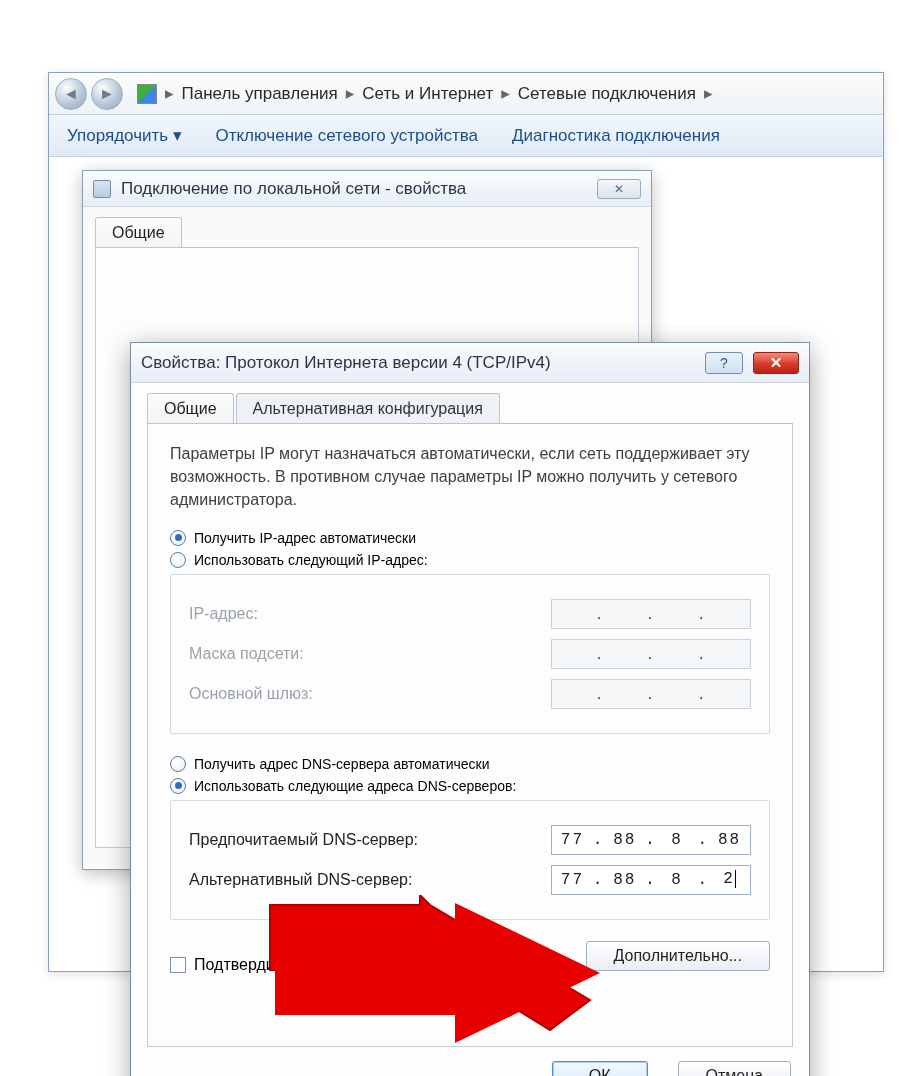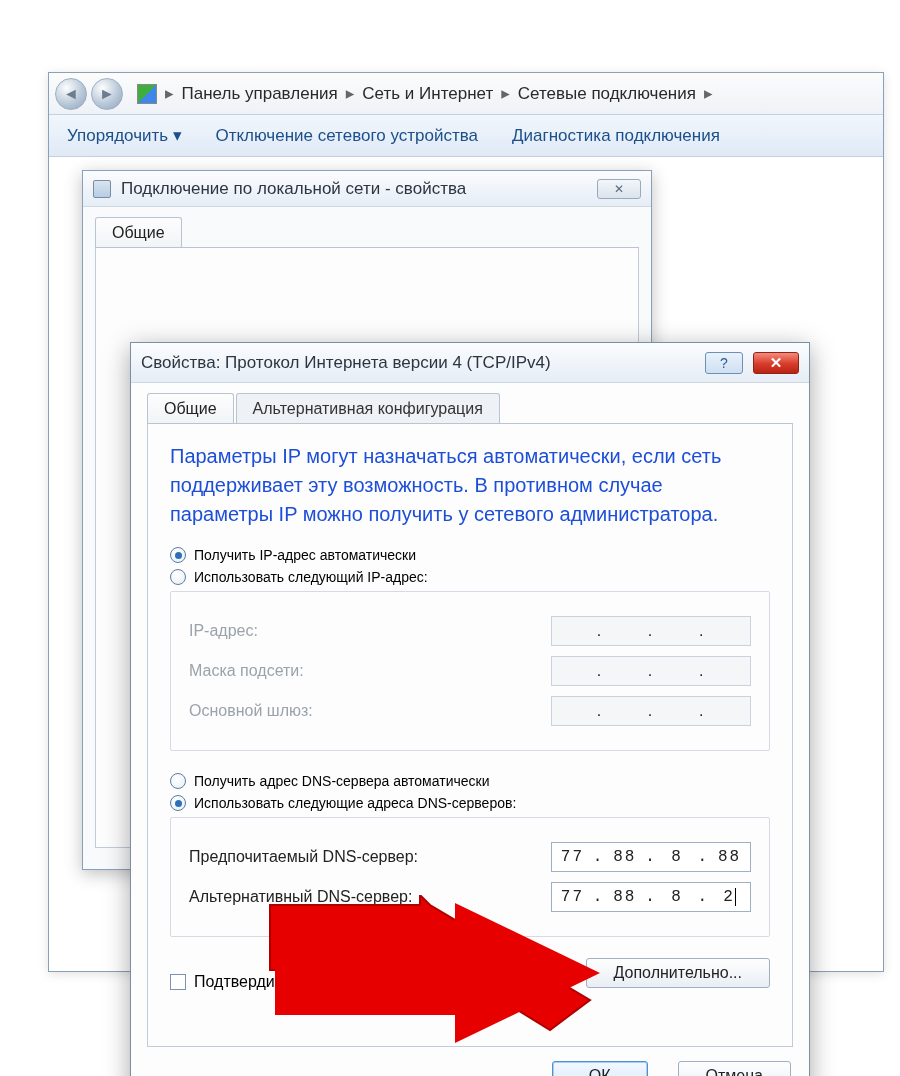--- a/index.html
+++ b/index.html
@@ -171,21 +171,21 @@
     display:flex; flex-direction:column;
   }
   .tabpane {
     border:1px solid #c2ccd9;
     border-top:none;
     padding: 18px 22px 20px;
     background:#fdfdfd;
     flex:1;
   }
   .desc {
-    color:#1d4ed8; line-height:1.45; font-size:20px; margin-bottom:18px;
+    color:#404040; line-height:1.45; font-size:16px; margin-bottom:18px;
   }
   .radio-row {
     display:flex; align-items:center; gap:8px;
     margin: 6px 0;
     font-size:14px;
   }
   .radio {
     width:16px; height:16px; border-radius:50%;
     border:1px solid #5a7ca3;
     background: radial-gradient(circle at 40% 35%, #fff, #e6eef6);

